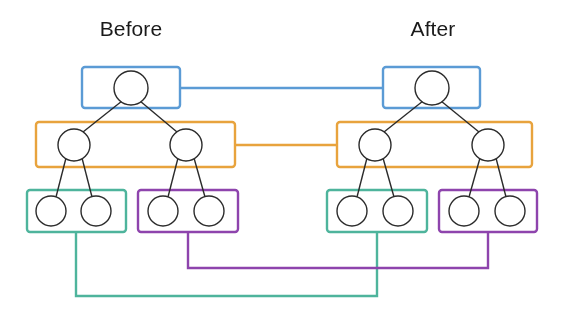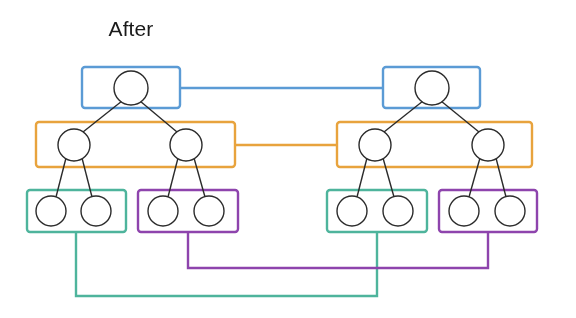--- a/index.html
+++ b/index.html
@@ -121,16 +121,17 @@
       <circle class="node-circle" cx="163" cy="211" r="15"></circle>
       <circle class="node-circle" cx="209" cy="211" r="15"></circle>
       <circle class="node-circle" cx="352" cy="211" r="15"></circle>
       <circle class="node-circle" cx="398" cy="211" r="15"></circle>
       <circle class="node-circle" cx="464" cy="211" r="15"></circle>
       <circle class="node-circle" cx="510" cy="211" r="15"></circle>
     </g>
 
   </svg>
 
-  <div class="panel-title" id="title-before">After</div>
+  <div class="panel-title" id="title-before">Before</div>
 
+  <div class="panel-title" id="title-after">After</div>
 
 </div>
 
 </body></html>

